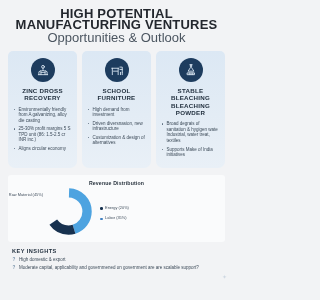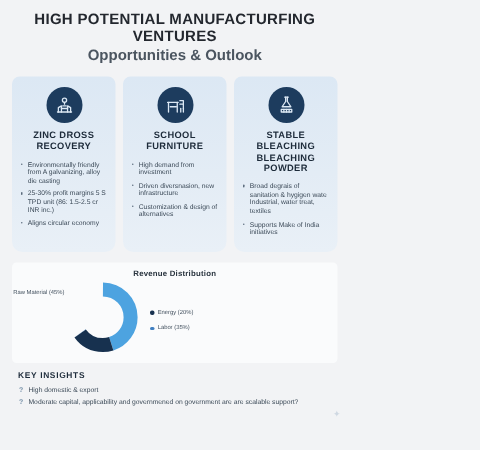--- a/index.html
+++ b/index.html
@@ -8,26 +8,26 @@
     background:#f2f3f5;
     font-family:"Liberation Sans",sans-serif;
     color:#2b2f36;
     position:relative;
   }
   .page{width:233px;height:300px;position:relative;background:#f2f3f5;}
 
   
   .header{padding:9px 14px 0 14px;text-align:center;}
   .title{
-    font-size:10px;font-weight:bold;line-height:10.6px;
+    font-size:13px;font-weight:bold;line-height:10.6px;
     letter-spacing:.2px;color:#23272e;text-transform:uppercase;
   }
   .subtitle{
-    font-size:10px;line-height:9px;color:#4b5560;margin-top:2.5px;
-    font-weight:bold;
+    font-size:13px;line-height:9px;color:#4b5560;margin-top:2.5px;
+    font-weight:normal;
   }
 
   
   .cards{
     display:flex;gap:5px;padding:9px 8px 0 8px;align-items:stretch;
   }
   .card{
     flex:1 1 0;min-width:0;
     background:linear-gradient(180deg,#dce8f4 0%,#e3ecf5 55%,#e9f0f7 100%);
     border-radius:5px 5px 7px 7px;

